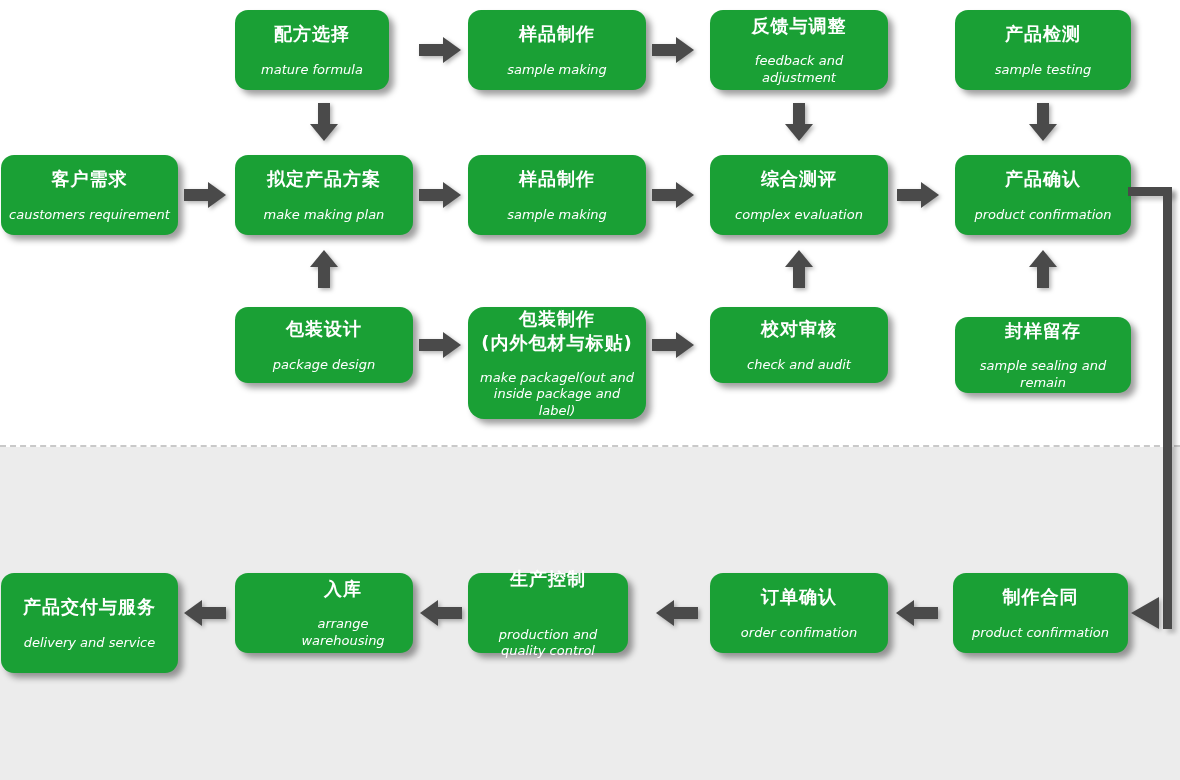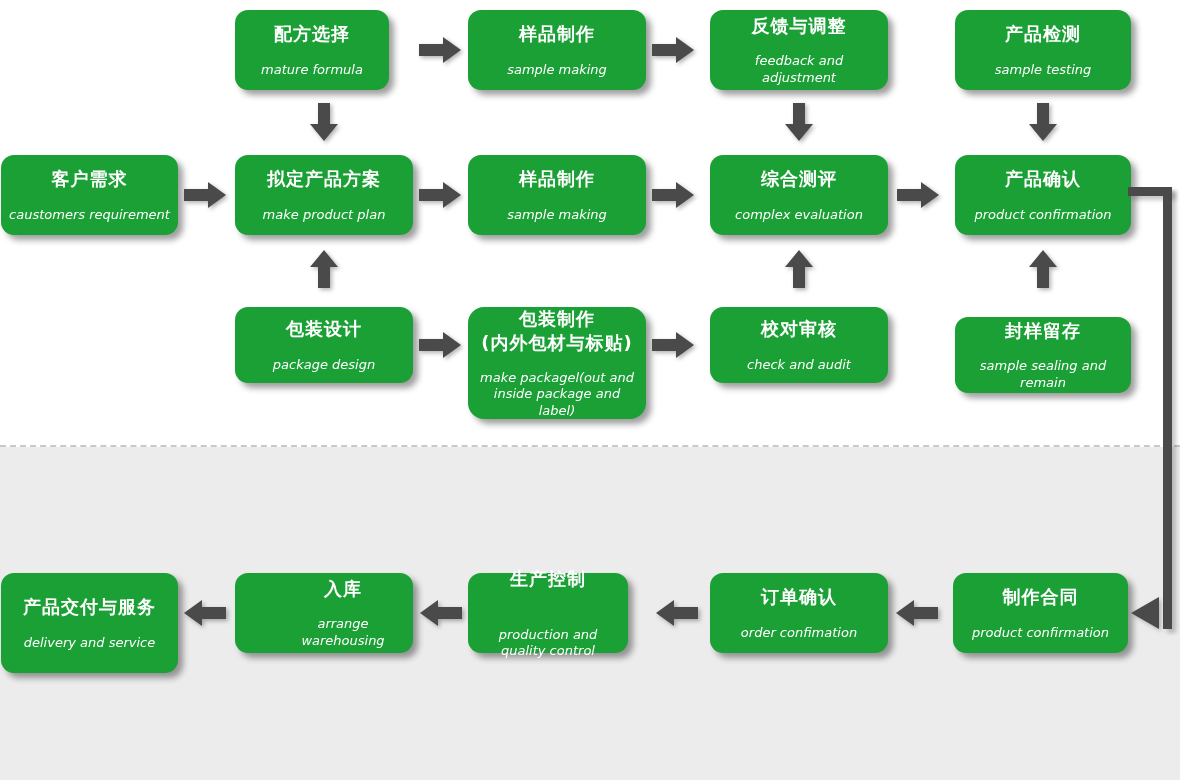--- a/index.html
+++ b/index.html
@@ -75,21 +75,21 @@
     <div class="zh">产品检测</div>
     <div class="en">sample testing</div>
   </div>
 
   <div class="node" style="left:1px;top:155px;width:177px;height:80px;">
     <div class="zh">客户需求</div>
     <div class="en">caustomers requirement</div>
   </div>
   <div class="node" style="left:235px;top:155px;width:178px;height:80px;">
     <div class="zh">拟定产品方案</div>
-    <div class="en">make product plan</div>
+    <div class="en">make making plan</div>
   </div>
   <div class="node" style="left:468px;top:155px;width:178px;height:80px;">
     <div class="zh">样品制作</div>
     <div class="en">sample making</div>
   </div>
   <div class="node" style="left:710px;top:155px;width:178px;height:80px;">
     <div class="zh">综合测评</div>
     <div class="en">complex evaluation</div>
   </div>
   <div class="node" style="left:955px;top:155px;width:176px;height:80px;">

